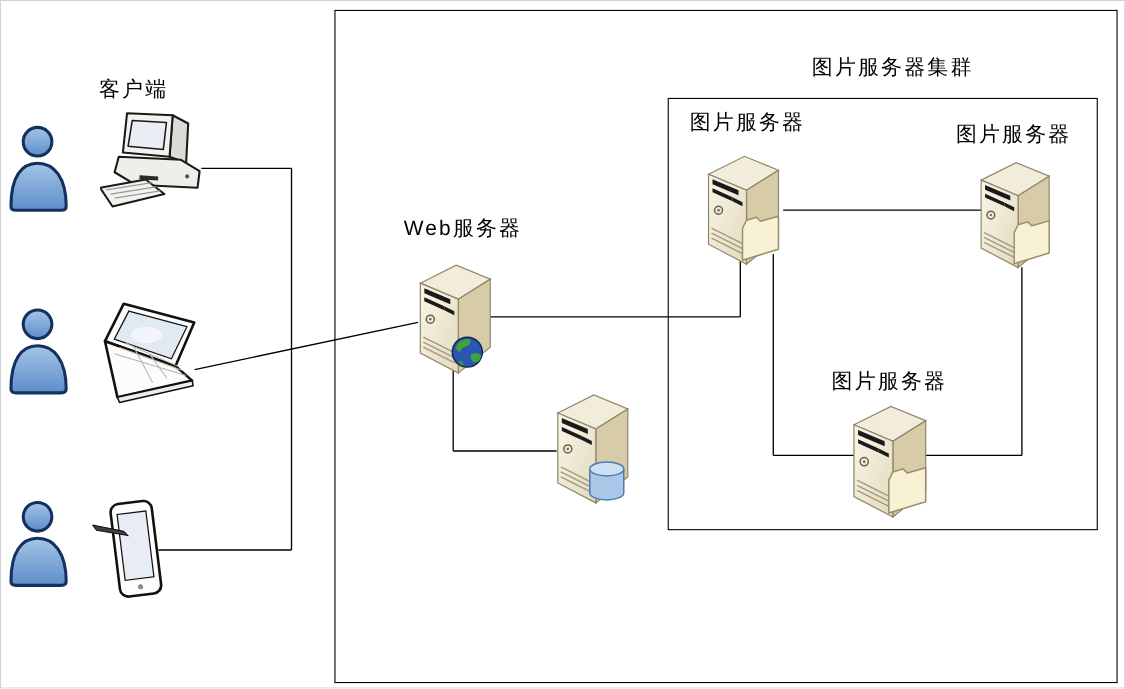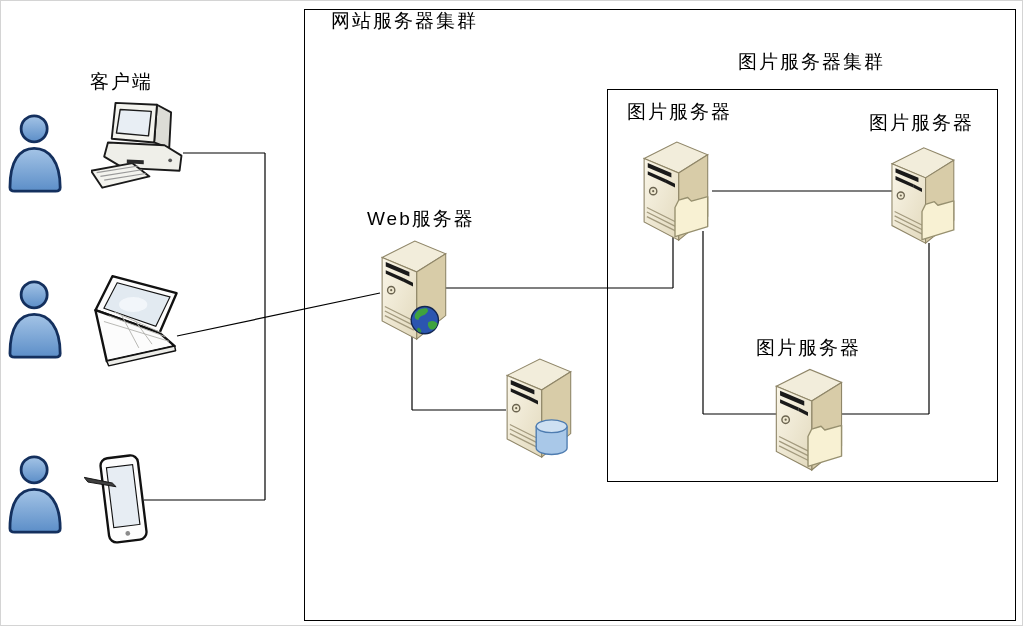--- a/index.html
+++ b/index.html
@@ -140,21 +140,20 @@
   <svg class="icon" style="left:882px;top:138px;" width="78" height="106" viewBox="0 0 88 120">
     <use href="#sym-server"></use>
       <use href="#acc-folder"></use>
   </svg>
 
   <svg class="icon" style="left:766px;top:359px;" width="82" height="112" viewBox="0 0 88 120">
     <use href="#sym-server"></use>
       <use href="#acc-folder"></use>
   </svg>
 
-  <div class="lbl" style="left:330px;top:10px;">网站服务器集群</div>
   <div class="lbl" style="left:737px;top:51px;">图片服务器集群</div>
   <div class="lbl" style="left:89px;top:71px;">客户端</div>
-  <div class="lbl" style="left:366px;top:208px;">Web服务器</div>
+  <div class="lbl" style="left:366px;top:198px;">Web服务器</div>
   <div class="lbl" style="left:626px;top:101px;">图片服务器</div>
   <div class="lbl" style="left:868px;top:112px;">图片服务器</div>
   <div class="lbl" style="left:755px;top:337px;">图片服务器</div>
 
 </div>
 
 </body></html>

